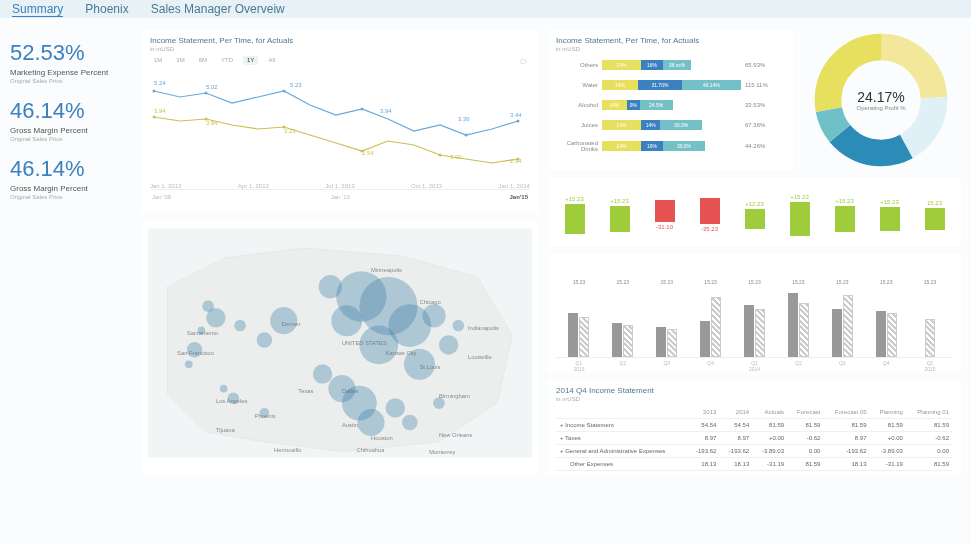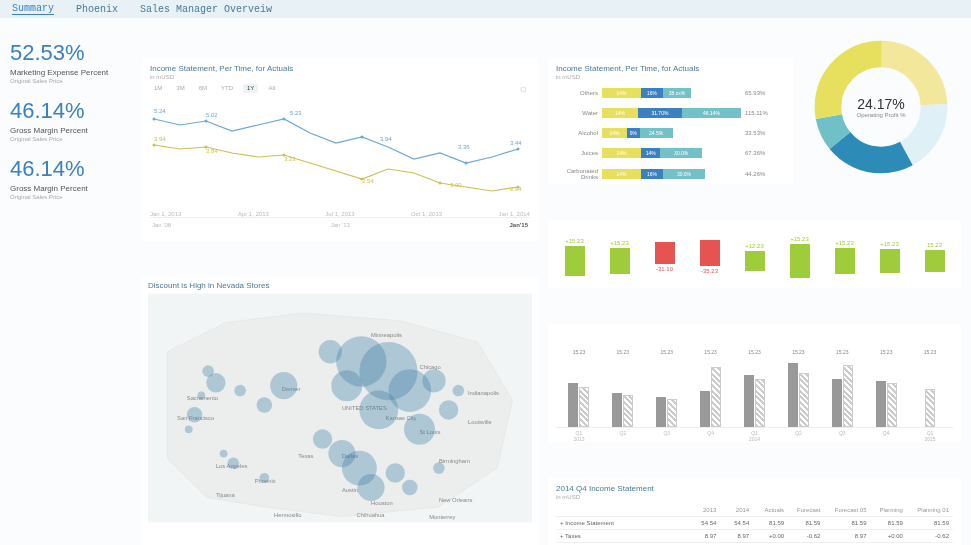--- a/index.html
+++ b/index.html
@@ -1,30 +1,30 @@
 <!DOCTYPE html>
 <html><head>
 <meta charset="utf-8">
 <style>
   * { box-sizing: border-box; margin: 0; padding: 0; }
   body { font-family: Arial, Helvetica, sans-serif; background: #fafcfd; width: 971px; height: 545px; overflow: hidden; font-size: 10px; color: #555; }
-  .tabs { background: #e8f2f6; height: 18px; display: flex; align-items: center; gap: 22px; padding: 0 12px; font-size: 10px; font-family: Liberation Mono, monospace; }
+  .tabs { background: #e8f2f6; height: 18px; display: flex; align-items: center; gap: 22px; padding: 0 12px; font-size: 12px; }
   .tab { color: #4a7a92; cursor: pointer; }
   .tab.active { color: #3b80c1; border-bottom: 1px solid #3b80c1; }
   .dash { display: grid; grid-template-columns: 122px 396px 1fr; gap: 10px; padding: 12px 10px; }
 
   
   .kpis { display: flex; flex-direction: column; gap: 14px; padding-top: 10px; }
   .kpi-val { color: #3b80c1; font-size: 22px; font-weight: 300; }
   .kpi-label { font-size: 8px; color: #555; margin-top: 2px; }
   .kpi-sub { font-size: 6px; color: #aaa; margin-top: 1px; }
 
   
   .mid { display: flex; flex-direction: column; gap: 8px; }
-  .card { background: #fff; padding: 6px 8px 4px 8px; margin-top: 28px; }
+  .card { background: #fff; padding: 6px 8px 4px 8px; }
   .card-title { color: #4a7a92; font-size: 8px; }
   .card-sub { color: #aaa; font-size: 6px; margin-top: 1px; }
   .range { display: flex; gap: 6px; font-size: 6px; color: #aaa; margin-top: 4px; }
   .range span { padding: 1px 4px; border-radius: 2px; }
   .range .sel { background: #eef3f5; color: #333; }
   .linechart { position: relative; height: 110px; margin-top: 6px; }
   .linechart svg { width: 100%; height: 100%; }
   .x-axis { display: flex; justify-content: space-between; font-size: 6px; color: #bbb; margin-top: 2px; }
   .brush { height: 20px; background: #fff; border-top: 1px solid #eee; display: flex; justify-content: space-between; font-size: 6px; color: #bbb; padding: 4px 2px 0 2px; }
   .brush span:last-child { font-weight: bold; color: #555; }
@@ -159,21 +159,20 @@
         <span>Jan 1, 2014</span>
       </div>
       <div class="brush">
         <span>Jan '08</span>
         <span>Jan '13</span>
         <span>Jan'15</span>
       </div>
     </div>
 
     <div class="card mapcard" style="flex:1">
-      <div class="card-title">Discount is High in Nevada Stores</div>
       <div class="map">
         <svg viewBox="0 0 396 236">
           <rect width="396" height="236" fill="#f2f5f6"></rect>
           <path d="M20,60 L80,30 L160,20 L260,28 L340,50 L376,110 L360,180 L300,220 L200,230 L120,220 L60,210 L20,170 Z" fill="#eceeee" stroke="#ddd" stroke-width="0.5"></path>
           <text class="city" x="200" y="120">UNITED STATES</text>
           <text class="city" x="40" y="110">Sacramento</text>
           <text class="city" x="30" y="130">San Francisco</text>
           <text class="city" x="70" y="180">Los Angeles</text>
           <text class="city" x="110" y="195">Phoenix</text>
           <text class="city" x="70" y="210">Tijuana</text>

